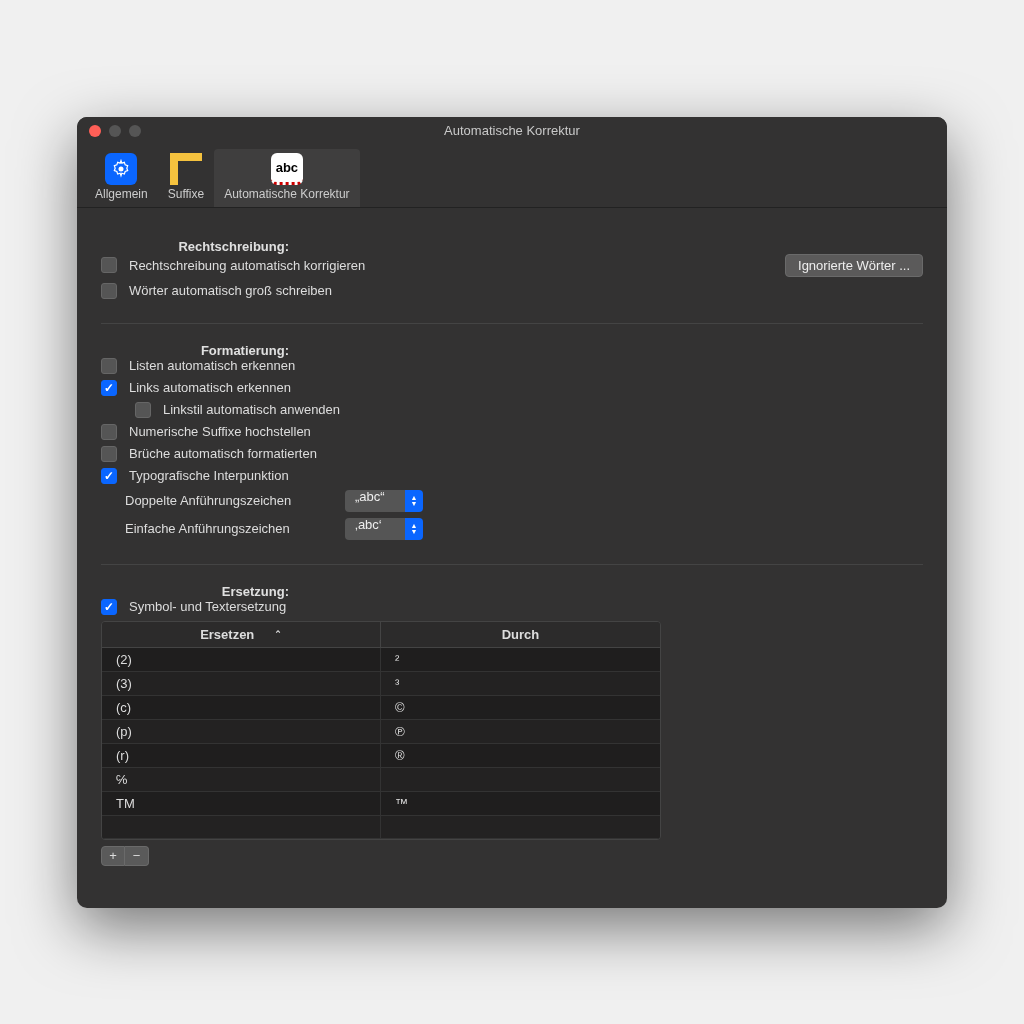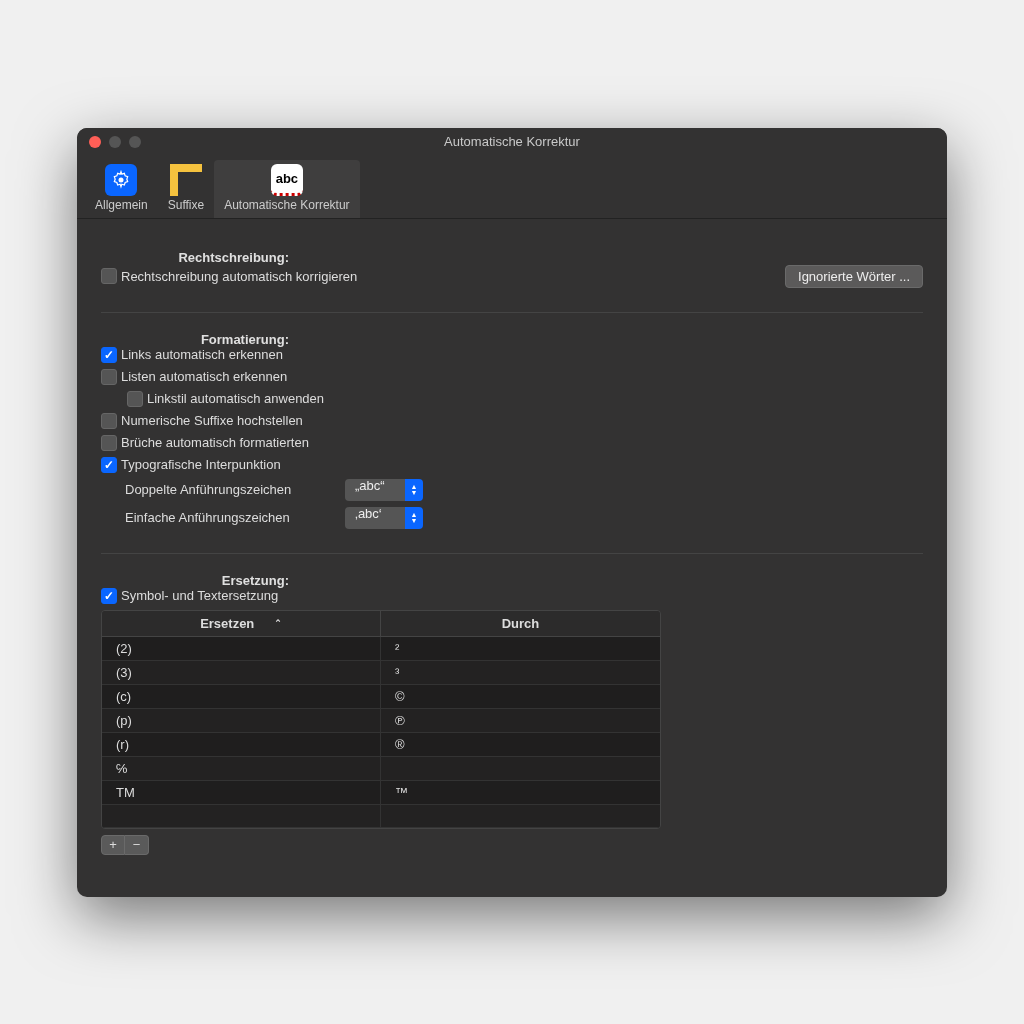--- a/index.html
+++ b/index.html
@@ -91,21 +91,21 @@
     padding-right: 12px;
     color: #e0e0e0;
     font-weight: 600;
     padding-top: 1px;
   }
   .sec-body { flex: 1; }
   .row {
     display: flex;
     align-items: center;
     margin-bottom: 6px;
-    gap: 4px;
+    gap: 12px;
   }
   .row .indent { width: 22px; }
   .checkbox {
     width: 16px; height: 16px;
     border-radius: 3px;
     background: #555;
     border: 1px solid #666;
     display: inline-flex;
     align-items: center;
     justify-content: center;
@@ -261,33 +261,37 @@
   <div class="content">
 
     <div class="section">
       <div class="sec-label">Rechtschreibung:</div>
       <div class="sec-body">
         <div class="row">
           <span class="checkbox"></span>
           <span class="label">Rechtschreibung automatisch korrigieren</span>
           <span class="button">Ignorierte Wörter ...</span>
         </div>
+        <div class="row">
+          <span class="checkbox"></span>
+          <span class="label">Wörter automatisch groß schreiben</span>
+        </div>
       </div>
     </div>
 
     <div class="section">
       <div class="sec-label">Formatierung:</div>
       <div class="sec-body">
         <div class="row">
+          <span class="checkbox"></span>
+          <span class="label">Listen automatisch erkennen</span>
+        </div>
+        <div class="row">
           <span class="checkbox checked"></span>
           <span class="label">Links automatisch erkennen</span>
-        </div>
-        <div class="row">
-          <span class="checkbox"></span>
-          <span class="label">Listen automatisch erkennen</span>
         </div>
         <div class="row">
           <span class="indent"></span>
           <span class="checkbox"></span>
           <span class="label">Linkstil automatisch anwenden</span>
         </div>
         <div class="row">
           <span class="checkbox"></span>
           <span class="label">Numerische Suffixe hochstellen</span>
         </div>

